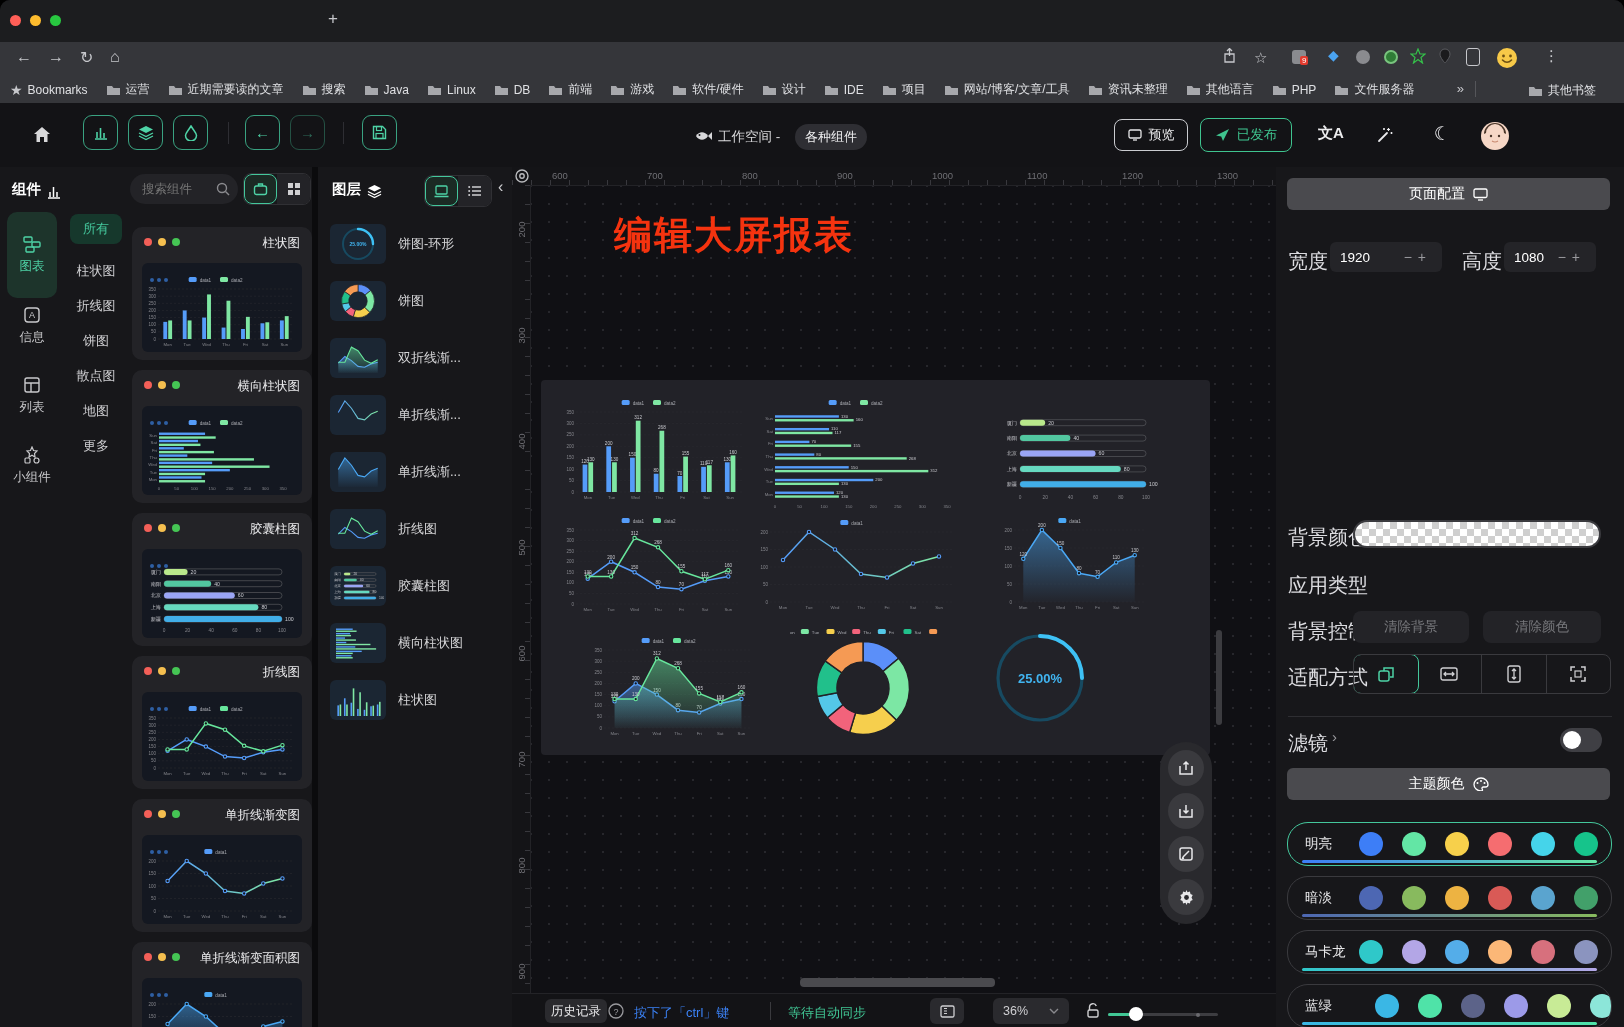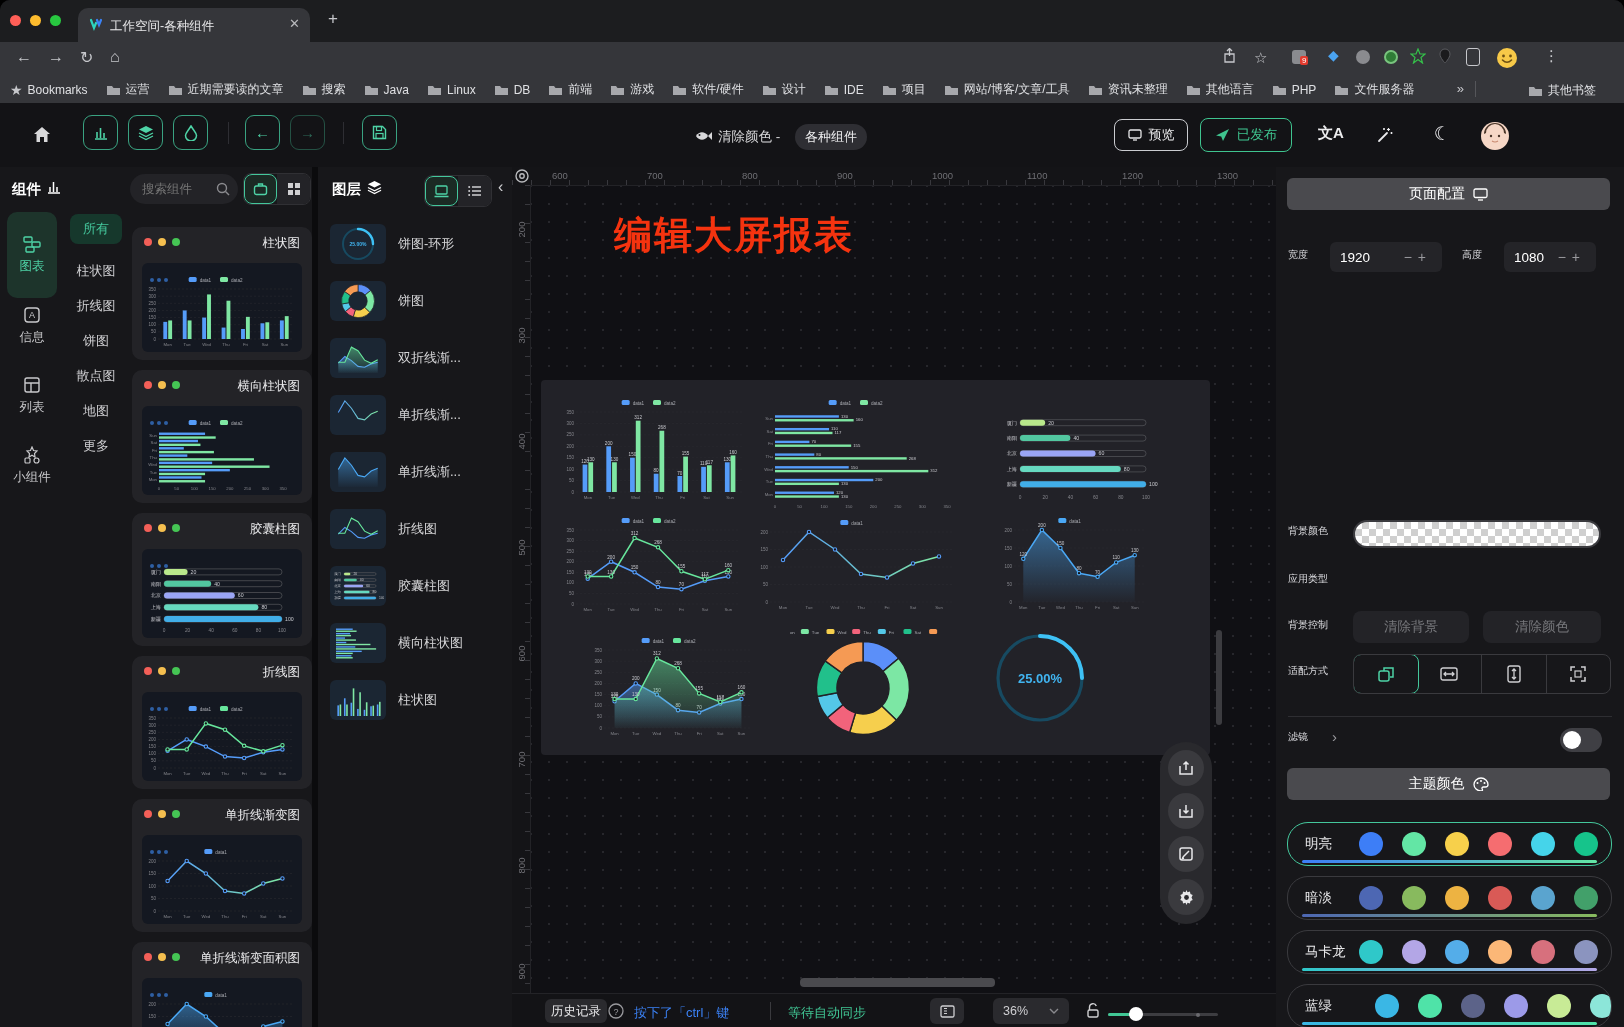--- a/index.html
+++ b/index.html
@@ -20,21 +20,21 @@
   .bm{display:flex;align-items:center;gap:5px;font-size:12px;color:#dfe0e3;white-space:nowrap;flex:0 0 auto;}
   
   #appheader{left:0;top:103px;width:1624px;height:64px;background:#131316;}
   .tealbtn{width:35px;height:35px;border:1px solid rgba(68,199,156,.8);border-radius:9px;display:flex;align-items:center;justify-content:center;color:#4ed3a6;top:12px;box-sizing:border-box;}
   .vdiv{width:1px;height:22px;background:#2e2e33;top:19px;}
   .pill{background:#2e2e33;border-radius:13px;color:#ececee;font-size:13px;display:flex;align-items:center;justify-content:center;}
   
   #leftpanel{left:0;top:167px;width:312px;height:860px;background:#17171a;}
   #layerpanel{left:318px;top:167px;width:194px;height:860px;background:#17171a;}
   #gap1{left:312px;top:167px;width:6px;height:860px;background:#0b0b0d;}
-  .paneltitle{font-size:14.5px;color:#fff;font-weight:bold;display:flex;align-items:flex-start;gap:6px;}
+  .paneltitle{font-size:14.5px;color:#fff;font-weight:bold;display:flex;align-items:flex-end;gap:6px;}
   #searchbox{left:130px;top:7px;width:108px;height:30px;background:#232327;border-radius:15px;border:none;color:#cfcfd2;font-size:12.5px;padding:0 26px 0 12px;box-sizing:border-box;outline:none;font-family:inherit;}
   .togglegrp{display:flex;border:1px solid #303034;border-radius:8px;overflow:hidden;}
   .tgcell{width:33px;height:30px;display:flex;align-items:center;justify-content:center;color:#cfcfd2;background:#232327;box-sizing:border-box;}
   .tgcell.on{background:#1b2a24;border:1px solid #44c79c;border-radius:8px;color:#4ed3a6;}
   .navitem{left:7px;width:50px;border-radius:10px;display:flex;flex-direction:column;align-items:center;justify-content:center;gap:5px;color:#c9c9cc;font-size:12.5px;}
   .navitem.on{background:#1d342b;color:#4ed3a6;}
   .cat{left:68px;width:56px;text-align:center;font-size:13px;color:#cfcfd2;}
   .cat.on{background:#16382c;color:#44c79c;border-radius:8px;line-height:30px;}
   .card{left:132px;width:180px;height:133px;background:#232327;border-radius:10px;position:absolute;}
   .cdot{width:8px;height:8px;border-radius:50%;top:11px;}
@@ -56,21 +56,21 @@
   .vrlbl{left:0px;font-size:9.5px;color:#6f6f74;position:absolute;transform:rotate(-90deg);transform-origin:center;width:18px;text-align:center;}
   #dash{left:29px;top:213px;width:669px;height:375px;background:#222228;border-radius:4px;position:absolute;}
   #bigtitle{left:102px;top:43px;font-size:38px;font-weight:bold;color:#f5330f;letter-spacing:2px;white-space:nowrap;}
   .fab{width:36px;height:36px;border-radius:50%;background:#3a3a3e;display:flex;align-items:center;justify-content:center;position:absolute;left:8px;}
   
   #bottombar{left:512px;top:993px;width:764px;height:34px;background:#131316;border-top:1px solid #232327;}
   .bbtn{background:#2a2a2e;border-radius:6px;color:#e8e8ea;font-size:12.5px;display:flex;align-items:center;justify-content:center;}
   
   #rightpanel{left:1276px;top:167px;width:348px;height:860px;background:#17171a;}
   .secheader{left:11px;width:323px;height:32px;background:#4a4a4e;border-radius:6px;color:#fff;font-size:14px;display:flex;align-items:center;justify-content:center;gap:8px;position:absolute;}
-  .rlabel{font-size:10px;color:#dcdce0;position:absolute;}
+  .rlabel{font-size:20px;color:#dcdce0;position:absolute;}
   .stepper{background:#242428;border-radius:6px;height:30px;display:flex;align-items:center;position:absolute;color:#fff;font-size:13.5px;padding:0 10px;box-sizing:border-box;}
   .stepbtns{margin-left:auto;color:#9a9a9e;font-size:14px;letter-spacing:6px;}
   #uploadbox{left:11px;top:133px;width:322px;height:206px;border:1px dashed #4e4e54;border-radius:8px;position:absolute;}
   .greybtn{background:#232327;border-radius:8px;color:#77787c;font-size:13.5px;display:flex;align-items:center;justify-content:center;position:absolute;}
   #fitseg{left:77px;top:487px;width:258px;height:40px;display:flex;border:1px solid #3a3a3e;border-radius:8px;position:absolute;box-sizing:border-box;overflow:hidden;}
   .fitcell{flex:1;display:flex;align-items:center;justify-content:center;color:#cfcfd2;border-right:1px solid #3a3a3e;}
   .fitcell:last-child{border-right:none;}
   .fitcell.on{border:1px solid #44c79c;border-radius:8px;color:#4ed3a6;margin:-1px;}
   .themeRow{left:11px;width:323px;height:42px;border:1px solid #3a3a3e;border-radius:21px;position:absolute;display:flex;align-items:center;overflow:hidden;}
   .themeRow.active{border-color:#44c79c;}
@@ -82,28 +82,20 @@
 </style>
 </head>
 <body>
 
 <div id="screen">
 
   <div class="abs" id="tabstrip">
     <div class="abs traffic" style="left:10px;background:#ff5f57"></div>
     <div class="abs traffic" style="left:30px;background:#febc2e"></div>
     <div class="abs traffic" style="left:50px;background:#28c840"></div>
-    <div class="abs" id="tab">
-      <svg class="abs" style="left:10px;top:9px" width="16" height="16" viewBox="0 0 16 16">
-        <path d="M3,3 L6,11 L8,6" stroke="#2dd4bf" stroke-width="2.2" fill="none" stroke-linecap="round"></path>
-        <path d="M9,3 L11,8 L13,3" stroke="#3b82f6" stroke-width="2.2" fill="none" stroke-linecap="round"></path>
-      </svg>
-      <span class="abs tabtitle">工作空间-各种组件</span>
-      <span class="abs" style="right:10px;top:8px;color:#b9babd;font-size:13px">✕</span>
-    </div>
     <span class="abs" style="left:328px;top:9px;color:#c6c7cb;font-size:17px">+</span>
   </div>
 
   <div class="abs" id="toolbar">
     <span class="abs navglyph" style="left:16px">←</span>
     <span class="abs navglyph" style="left:48px">→</span>
     <span class="abs navglyph" style="left:80px">↻</span>
     <span class="abs navglyph" style="left:110px">⌂</span>
     <div class="abs" id="urlpill">
       <svg class="abs" style="left:12px;top:6px" width="14" height="14" viewBox="0 0 14 14">
@@ -293,21 +285,21 @@
           <path d="M1.5,1.5 h9 l3,3 v9 h-12 Z" fill="none" stroke="currentColor" stroke-width="1.4"></path>
           <rect x="4.5" y="1.5" width="5" height="4" fill="none" stroke="currentColor" stroke-width="1.2"></rect>
           <rect x="4" y="8.5" width="7" height="5" fill="none" stroke="currentColor" stroke-width="1.2"></rect>
         </svg>
     </div>
     <svg class="abs" style="left:693px;top:25px" width="20" height="16" viewBox="0 0 20 16">
       <path d="M3,8 C6,3 12,3 15,8 C12,13 6,13 3,8 Z" fill="#d8d8da"></path>
         <path d="M15,8 L19,4 V12 Z" fill="#d8d8da"></path>
         <circle cx="6.5" cy="7" r="1" fill="#17171a"></circle>
     </svg>
-    <span class="abs" style="left:718px;top:25px;font-size:13.5px;color:#d8d8da">清除颜色 -</span>
+    <span class="abs" style="left:718px;top:25px;font-size:13.5px;color:#d8d8da">工作空间 -</span>
     <div class="abs pill" style="left:795px;top:121px;width:72px;height:26px;top:21px">各种组件</div>
     <div class="abs" style="left:1114px;top:16px;width:74px;height:32px;border:1px solid #caccd0;border-radius:8px;display:flex;align-items:center;justify-content:center;gap:7px;color:#e8e8ea;font-size:13px;box-sizing:border-box">
       <svg width="14" height="12" viewBox="0 0 14 12">
           <rect x="1" y="1" width="12" height="8" rx="1.5" fill="none" stroke="#e8e8ea" stroke-width="1.3"></rect>
           <path d="M5,11 h4" stroke="#e8e8ea" stroke-width="1.3"></path>
         </svg>
       <span>预览</span>
     </div>
     <div class="abs" style="left:1200px;top:15px;width:92px;height:34px;border:1px solid #3fc48f;border-radius:8px;display:flex;align-items:center;justify-content:center;gap:7px;color:#3fc48f;font-size:13.5px;box-sizing:border-box">
       <svg width="15" height="14" viewBox="0 0 15 14">

